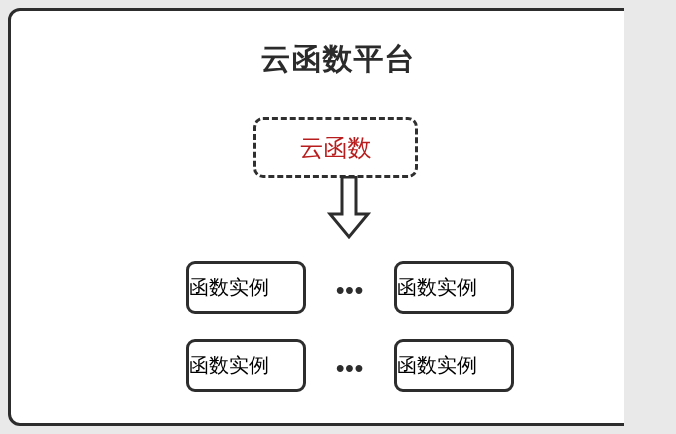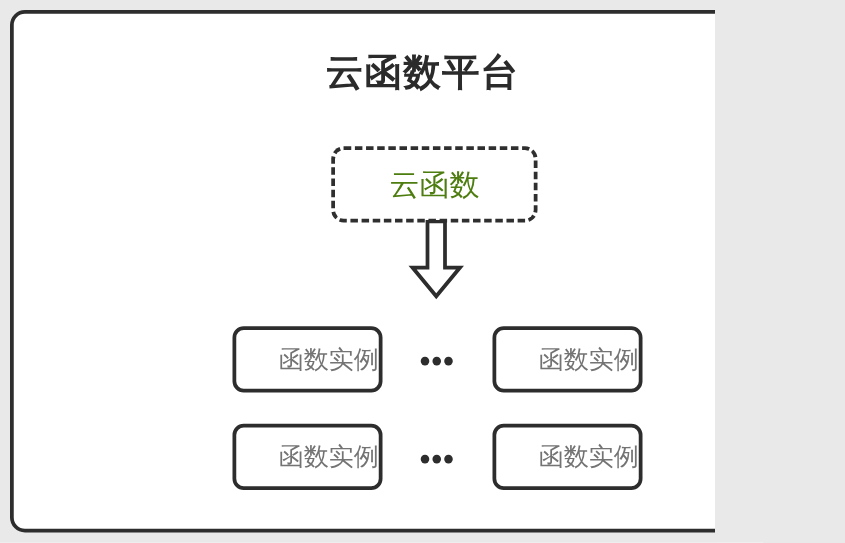--- a/index.html
+++ b/index.html
@@ -3,21 +3,21 @@
 <meta charset="utf-8">
 <style>
   html, body {
     margin: 0;
     padding: 0;
     background: #e9e9e9;
     font-family: "Liberation Sans", "DejaVu Sans", sans-serif;
   }
   .canvas {
     position: relative;
-    width: 572px;
+    width: 624px;
     height: 434px;
     background: #e9e9e9;
     overflow: hidden;
   }
   .frame {
     position: absolute;
     left: 8px;
     top: 8px;
     width: 660px;
     height: 418px;
@@ -33,54 +33,54 @@
     width: 100%;
     text-align: center;
     font-size: 30px;
     line-height: 1;
     font-weight: bold;
     color: #2b2b2b;
     letter-spacing: 1px;
   }
   .root-node {
     position: absolute;
-    left: 254px;
+    left: 242px;
     top: 106px;
     width: 165px;
     height: 61px;
     box-sizing: border-box;
     border: 3px dashed #2f2f2f;
     border-radius: 10px;
     background: #ffffff;
     display: flex;
     align-items: center;
     justify-content: center;
     font-size: 24px;
-    color: #4d7c0f;
+    color: #b91c1c;
   }
   .down-arrow {
     position: absolute;
     left: 312px;
     top: 165px;
     width: 52px;
     height: 64px;
   }
   .instance-node {
     position: absolute;
     width: 120px;
     height: 53px;
     box-sizing: border-box;
     border: 3px solid #2d2d2d;
     border-radius: 9px;
     background: #ffffff;
     display: flex;
     align-items: center;
-    justify-content: flex-end;
+    justify-content: flex-start;
     font-size: 20px;
-    color: #737373;
+    color: #000000;
   }
   .node-r1c1 { left: 175px; top: 250px; }
   .node-r1c2 { left: 383px; top: 250px; }
   .node-r2c1 { left: 175px; top: 328px; }
   .node-r2c2 { left: 383px; top: 328px; }
   .ellipsis {
     position: absolute;
     width: 60px;
     text-align: center;
     left: 309px;

